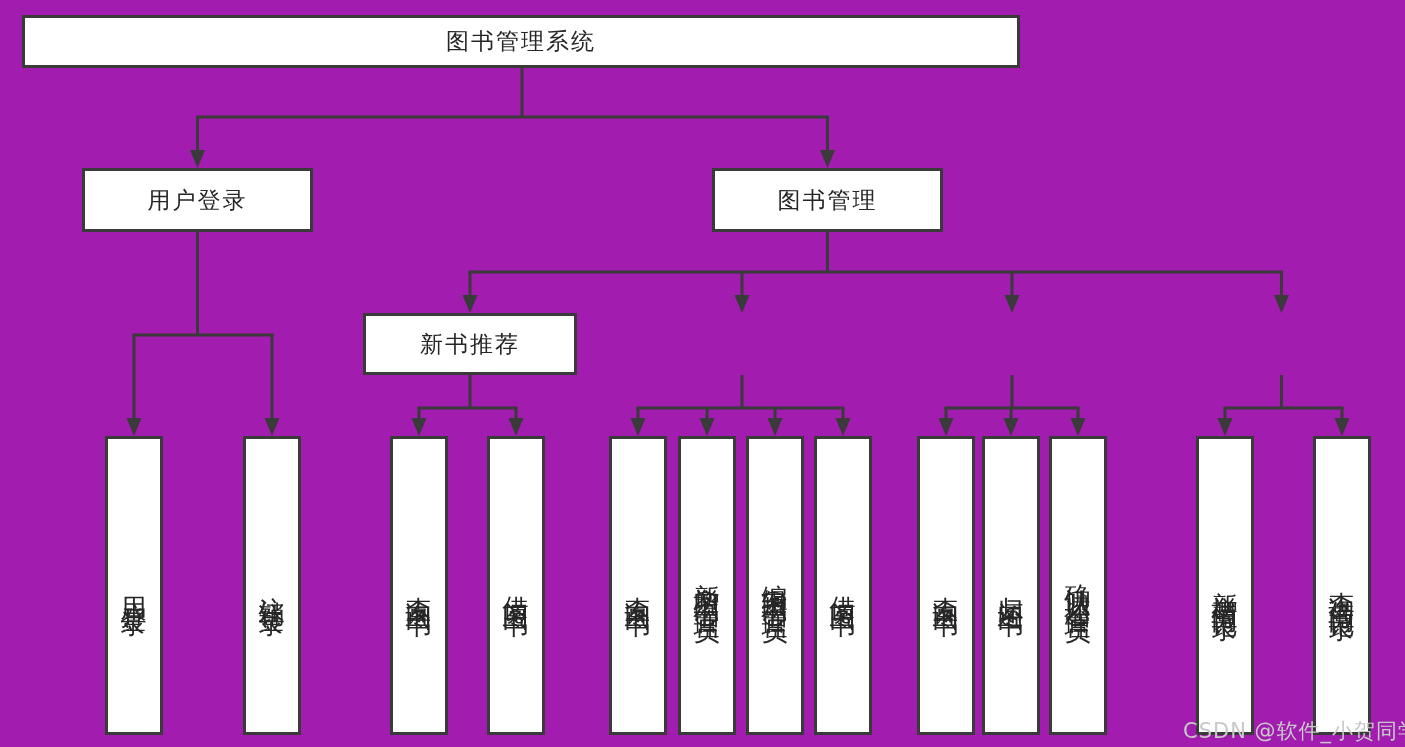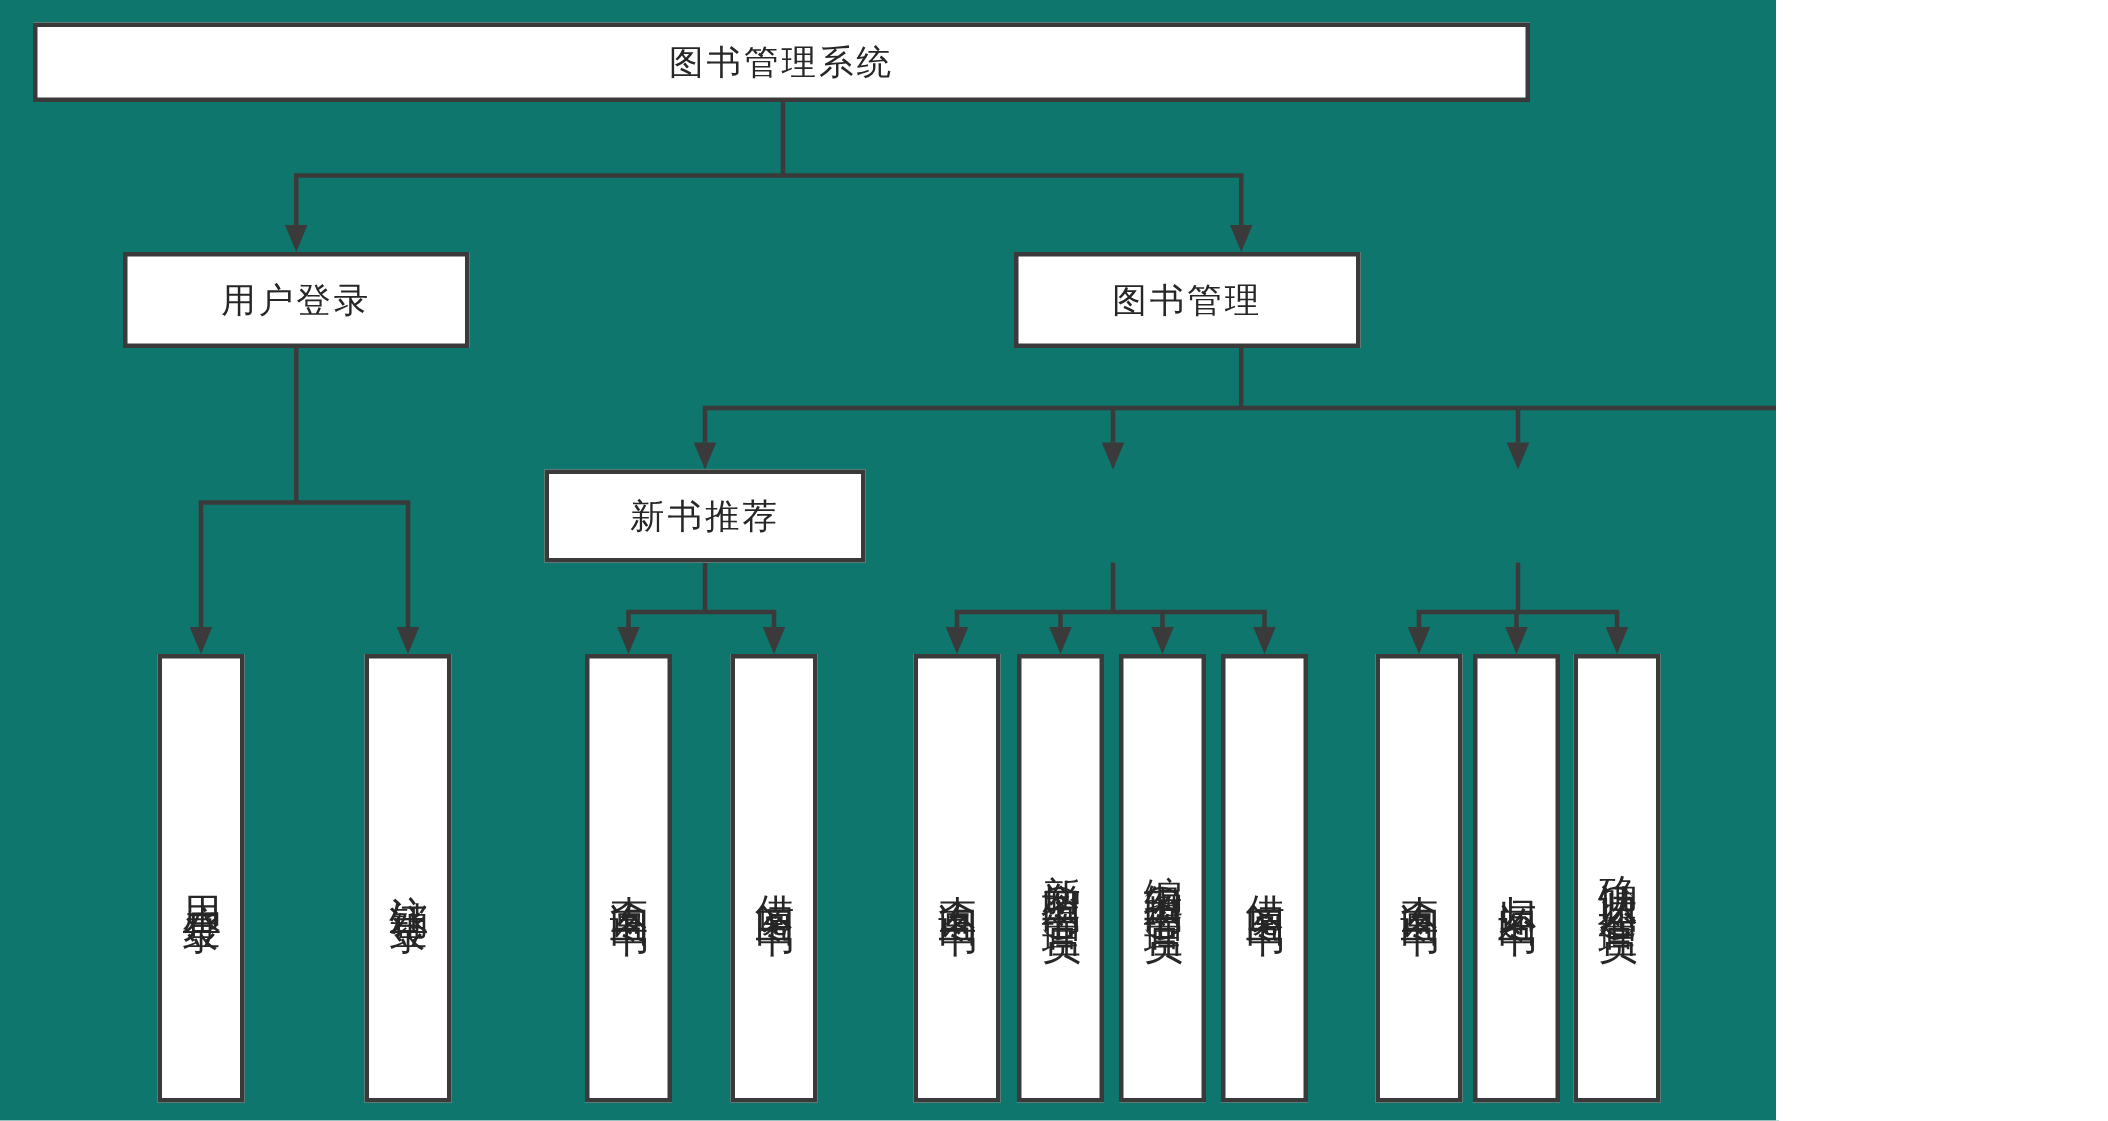--- a/index.html
+++ b/index.html
@@ -1,19 +1,19 @@
 <!DOCTYPE html>
 <html><head>
 <meta charset="utf-8">
 <style>
   html,body{margin:0;padding:0;background:#ffffff;}
   #canvas{
     position:relative;
-    width:1184px;height:747px;
-    background:#0f766e;
+    width:1405px;height:747px;
+    background:#a21caf;
     font-family:"DejaVu Sans",sans-serif;
     color:#262626;
     overflow:hidden;
   }
   .node{
     position:absolute;
     box-sizing:border-box;
     background:#ffffff;
     border:3px solid #3a3a3a;
     display:flex;
@@ -134,21 +134,21 @@
     </g>
   </svg>
 
   <div class="node root-box">
     <span class="hlabel">图书管理系统</span>
   </div>
 
   <div class="node l2-box" style="left:82px;">
     <span class="hlabel">用户登录</span>
   </div>
-  <div class="node l2-box" style="left:676px;font-family:Liberation Mono, monospace;">
+  <div class="node l2-box" style="left:712px;font-family:Liberation Mono, monospace;">
     <span class="hlabel">图书管理</span>
   </div>
 
   <div class="node l3-box" style="left:363px;width:214px;">
     <span class="hlabel">新书推荐</span>
   </div>
 
   <div class="node leaf" style="left:105px;">
     <span class="vtext">用户登录</span>
   </div>

